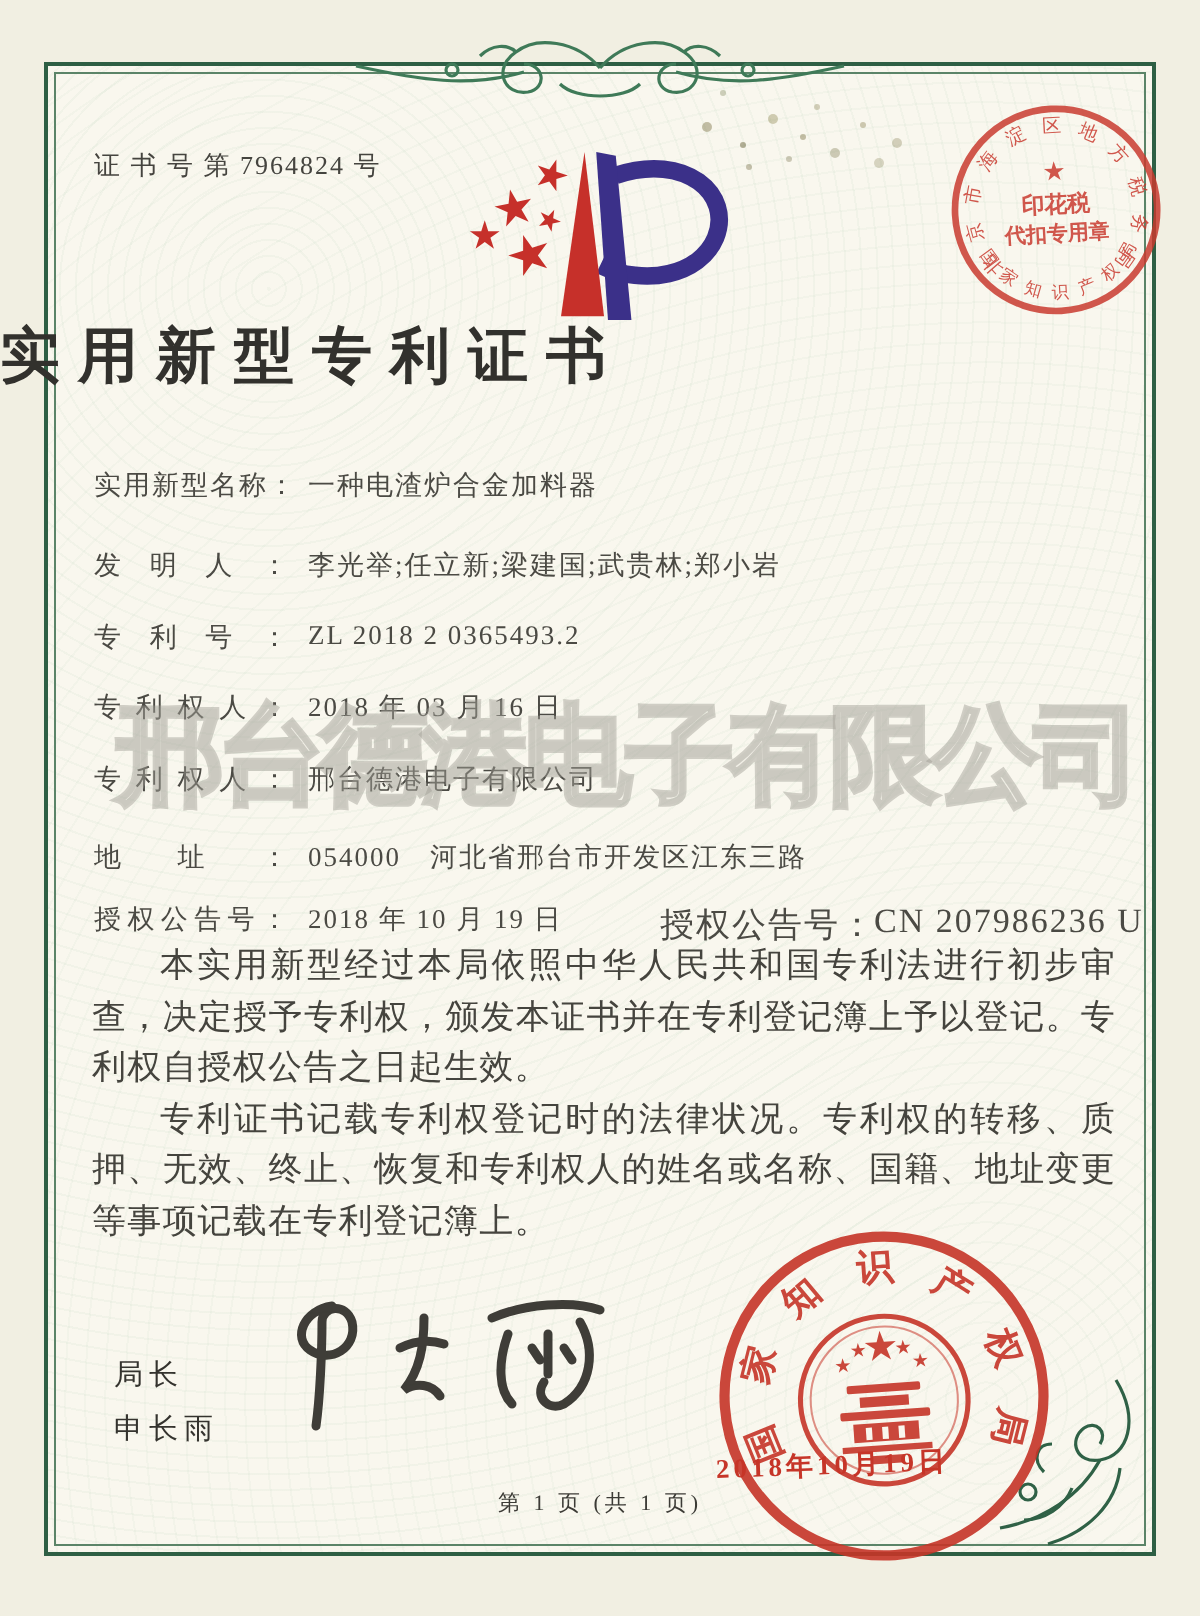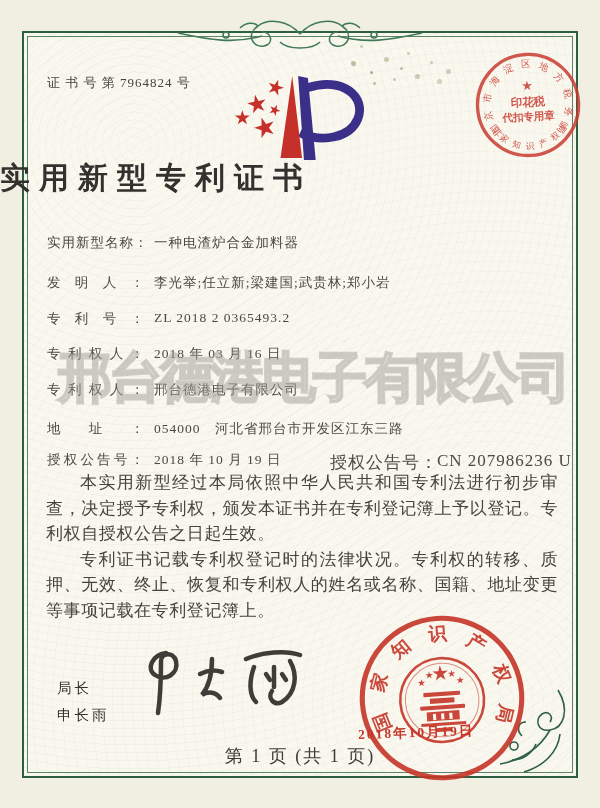--- a/index.html
+++ b/index.html
@@ -28,21 +28,21 @@
     font-size:54px;font-weight:bold;letter-spacing:-3px;white-space:nowrap;
     color:rgba(175,172,162,0.10);-webkit-text-stroke:2px rgba(158,155,146,0.45);}
   .sig-block{position:absolute;left:57px;top:662px;font-size:14.5px;color:#34332e;letter-spacing:3px;line-height:27px;z-index:2;margin-top:13px;}
   .sig-svg{position:absolute;left:128px;top:640px;z-index:2;}
   .seal{position:absolute;z-index:4;}
   .seal-tax{left:466px;top:40px;transform:rotate(-3deg);opacity:.84;}
   .seal-main{left:350px;top:606px;transform:rotate(-4deg);opacity:.9;}
   .seal-date{position:absolute;left:358px;top:724px;z-index:5;font-size:13.5px;font-weight:bold;
     color:#c63528;letter-spacing:2px;transform:rotate(-2deg);white-space:nowrap;}
   .footer{position:absolute;left:0;top:744px;width:600px;text-align:center;
-    font-size:18px;color:#3c3b36;letter-spacing:2px;z-index:2;}
+    font-size:11px;color:#3c3b36;letter-spacing:2px;z-index:2;}
   .specks{position:absolute;left:0;top:0;width:3px;height:3px;border-radius:50%;z-index:1;
     box-shadow:352px 62px 0 1px rgba(110,100,50,.40),370px 71px 0 0 rgba(90,85,40,.45),
       385px 58px 0 1px rgba(130,120,60,.35),400px 67px 0 0 rgba(110,100,50,.40),
       416px 75px 0 1px rgba(100,95,45,.30),430px 61px 0 0 rgba(120,110,55,.35),
       447px 70px 0 1px rgba(110,100,50,.28),373px 82px 0 0 rgba(100,90,45,.35),
       407px 52px 0 0 rgba(120,110,55,.30),438px 80px 0 1px rgba(110,105,50,.25),
       360px 45px 0 0 rgba(100,110,60,.30),393px 78px 0 0 rgba(95,90,45,.30);}
   svg text{font-family:"Liberation Serif","DejaVu Serif",serif;}
 </style>
 </head>

